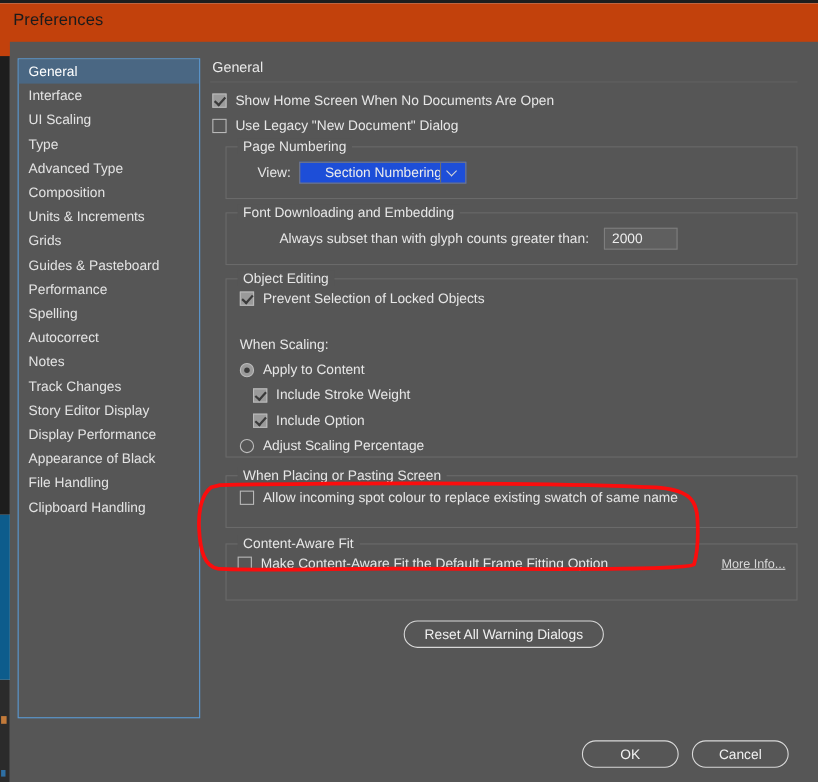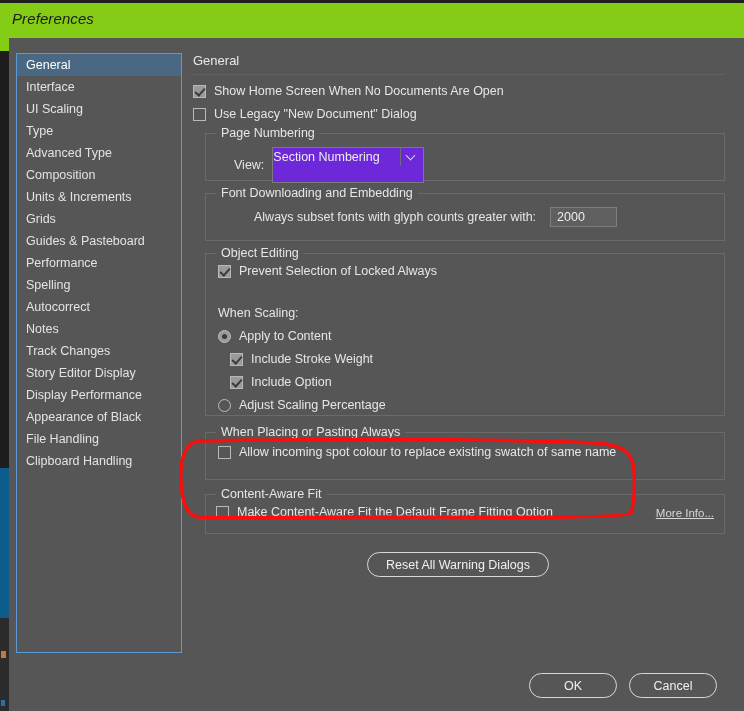--- a/index.html
+++ b/index.html
@@ -57,22 +57,21 @@
   #titlebar-topedge {
     position: absolute;
     left: 0; top: 0;
     width: 744px; height: 3px;
     background: #1e1e1e;
   }
   #titlebar {
     position: absolute;
     left: 0; top: 3px;
     width: 744px; height: 48px;
-    background: #84cc16;
-    font-style: italic;
+    background: #c2410c;
   }
   #titlebar .title {
     position: absolute;
     left: 12px;
     top: 7px;
     font-size: 15px;
     color: #1b1b1b;
     letter-spacing: .1px;
   }
 
@@ -212,28 +211,28 @@
     align-items: center;
     font-size: 12.5px;
     color: #e6e6e6;
   }
   .field-label { margin-right: 8px; text-align: right; }
 
   
   .select {
     position: relative;
     width: 152px;
-    height: 36px;
-    background: #6d28d9;
+    height: 20px;
+    background: #1d4ed8;
     border: 1px solid #7b7b7b;
     box-sizing: border-box;
     font-size: 12.5px;
     color: #ededed;
     line-height: 18px;
-    padding-left: 0;
+    padding-left: 22px;
   }
   .select .chev {
     position: absolute;
     right: 8px; top: 4px;
     width: 8px; height: 8px;
   }
   .select .chev::before {
     content: "";
     position: absolute;
     left: 0; top: 0;
@@ -392,33 +391,33 @@
               <span class="chev"></span>
             </div>
           </div>
         </div>
       </div>
 
       <div class="group" style="width:520px;height:48px;margin-left:14px;">
         <div class="legend">Font Downloading and Embedding</div>
         <div class="group-inner" style="padding-top:13px;padding-left:48px;">
           <div class="field-row">
-            <span class="field-label">Always subset fonts with glyph counts greater with:</span>
+            <span class="field-label">Always subset than with glyph counts greater than:</span>
             <div class="num-input">2000</div>
           </div>
         </div>
       </div>
 
       <div class="group" style="width:520px;height:163px;margin-left:14px;">
         <div class="legend">Object Editing</div>
         <div class="group-inner" style="padding-top:8px;padding-left:10px;">
 
           <div class="check-row" style="margin-top:2px;">
             <span class="cbx checked"></span>
-            <span class="lbl">Prevent Selection of Locked Always</span>
+            <span class="lbl">Prevent Selection of Locked Objects</span>
           </div>
 
           <div class="scaling-label">When Scaling:</div>
 
           <div class="check-row">
             <span class="rdo selected"></span>
             <span class="lbl">Apply to Content</span>
           </div>
 
           <div class="check-row indent1">
@@ -433,30 +432,30 @@
 
           <div class="check-row">
             <span class="rdo"></span>
             <span class="lbl">Adjust Scaling Percentage</span>
           </div>
 
         </div>
       </div>
 
       <div class="group" style="width:520px;height:48px;margin-left:14px;margin-top:16px;">
-        <div class="legend">When Placing or Pasting Always</div>
+        <div class="legend">When Placing or Pasting Screen</div>
         <div class="group-inner" style="padding-top:12px;padding-left:10px;">
           <div class="check-row" style="margin-top:0;">
             <span class="cbx"></span>
             <span class="lbl">Allow incoming spot colour to replace existing swatch of same name</span>
           </div>
         </div>
       </div>
 
-      <div class="group" style="width:520px;height:40px;margin-left:14px;margin-top:14px;">
+      <div class="group" style="width:520px;height:52px;margin-left:14px;margin-top:14px;">
         <div class="legend">Content-Aware Fit</div>
         <div class="group-inner" style="padding-top:10px;padding-left:10px;padding-right:10px;">
           <div style="display:flex;align-items:flex-end;justify-content:space-between;">
             <div class="check-row" style="margin-top:0;margin-left:0;">
               <span class="cbx"></span>
               <span class="lbl">Make Content-Aware Fit the Default Frame Fitting Option</span>
             </div>
             <a class="more-info" href="#">More Info...</a>
           </div>
         </div>

